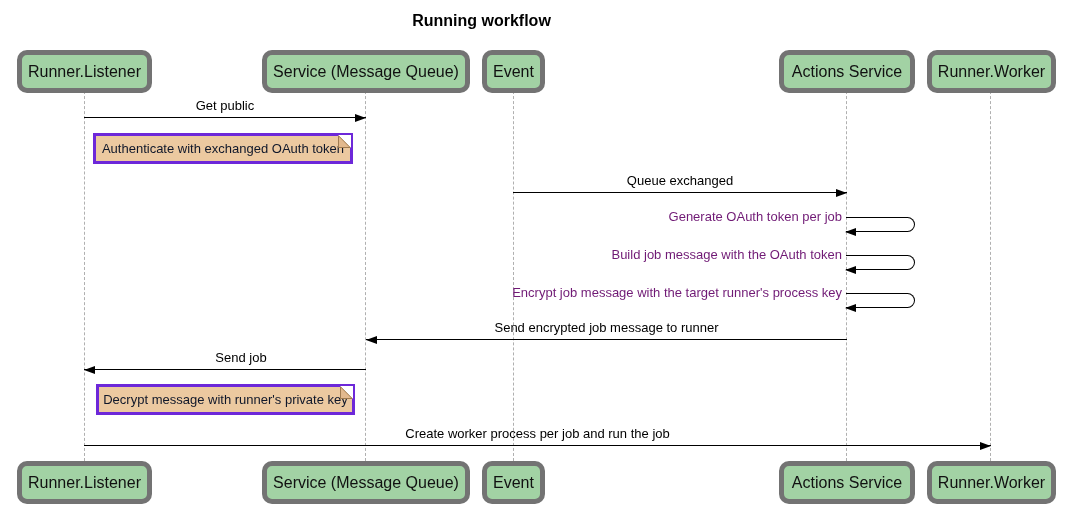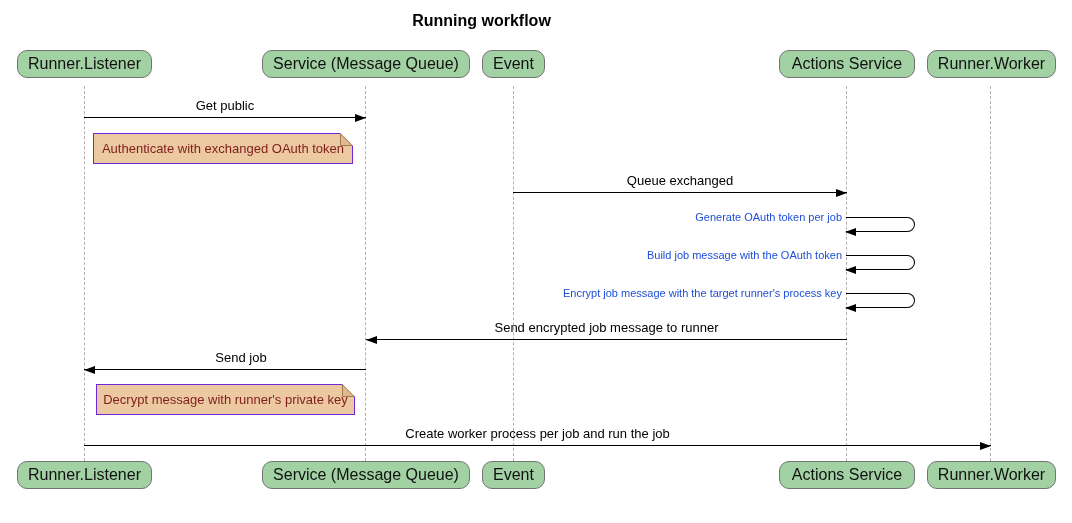--- a/index.html
+++ b/index.html
@@ -5,51 +5,51 @@
   html,body{margin:0;padding:0;background:#ffffff;}
   .diagram{
     position:relative;width:1072px;height:523px;background:#ffffff;
     font-family:"Liberation Sans", sans-serif;color:#111;overflow:hidden;
   }
   .title{
     position:absolute;left:0;top:12px;width:963px;text-align:center;
     font-size:16px;font-weight:bold;color:#000;
   }
   .actor{
-    position:absolute;height:28px;background:#a2d2a4;border:1px solid #737373;
+    position:absolute;height:43px;background:#a2d2a4;border:5px solid #737373;
     border-radius:10px;display:flex;align-items:center;justify-content:center;
     font-size:16px;color:#111;box-sizing:border-box;white-space:nowrap;
   }
   .lifeline{
     position:absolute;top:86px;height:375px;width:0;
     border-left:1px dashed #b0b0b0;
   }
   .msg-label{
     position:absolute;height:16px;font-size:13px;color:#000;
     text-align:center;white-space:nowrap;line-height:16px;
   }
   .loop-label{
-    position:absolute;height:16px;font-size:11px;color:#1d4ed8;
+    position:absolute;height:16px;font-size:13px;color:#701a75;
     white-space:nowrap;line-height:16px;text-align:right;
   }
   .line{
     position:absolute;height:0;border-top:1.5px solid #000;
   }
   .ah{position:absolute;width:0;height:0;display:block;}
   .ah.right{right:0;top:-4px;border-top:4.75px solid transparent;border-bottom:4.75px solid transparent;border-left:11px solid #000;}
   .ah.left{left:0;top:-4px;border-top:4.75px solid transparent;border-bottom:4.75px solid transparent;border-right:11px solid #000;}
   .selfloop{
     position:absolute;box-sizing:border-box;
     border:1.5px solid #000;border-left:none;border-radius:0 9px 9px 0;
   }
   .selfloop .ah.left{top:auto;left:-1px;bottom:-5.25px;}
   .note{
-    position:absolute;background:#ecc9a0;border:1px solid #6d28d9;
+    position:absolute;background:#ecc9a0;border:3px solid #6d28d9;
     box-sizing:border-box;display:flex;align-items:center;justify-content:center;
-    font-size:13px;color:#7f1d1d;white-space:nowrap;
+    font-size:13px;color:#0f172a;white-space:nowrap;
   }
   .fold{position:absolute;top:-1px;right:-1px;}
 </style>
 </head>
 <body>
 
 <div class="diagram">
 
   <div class="title">Running workflow</div>
 

